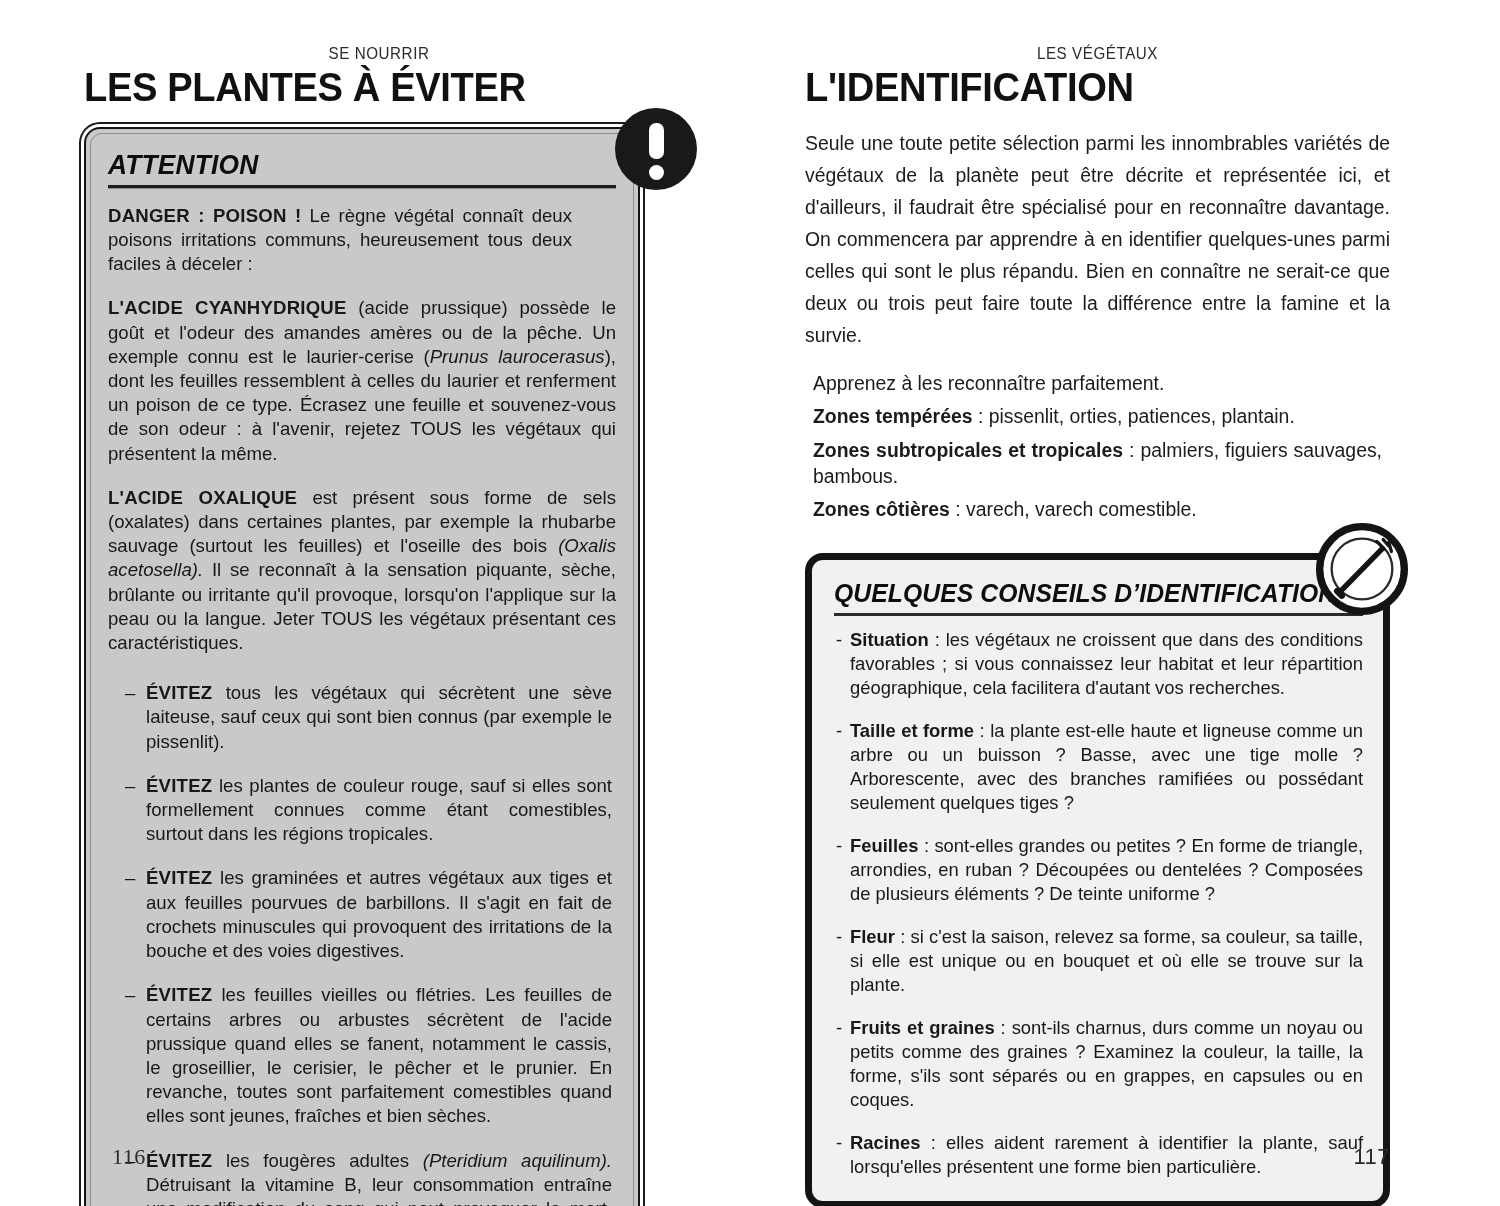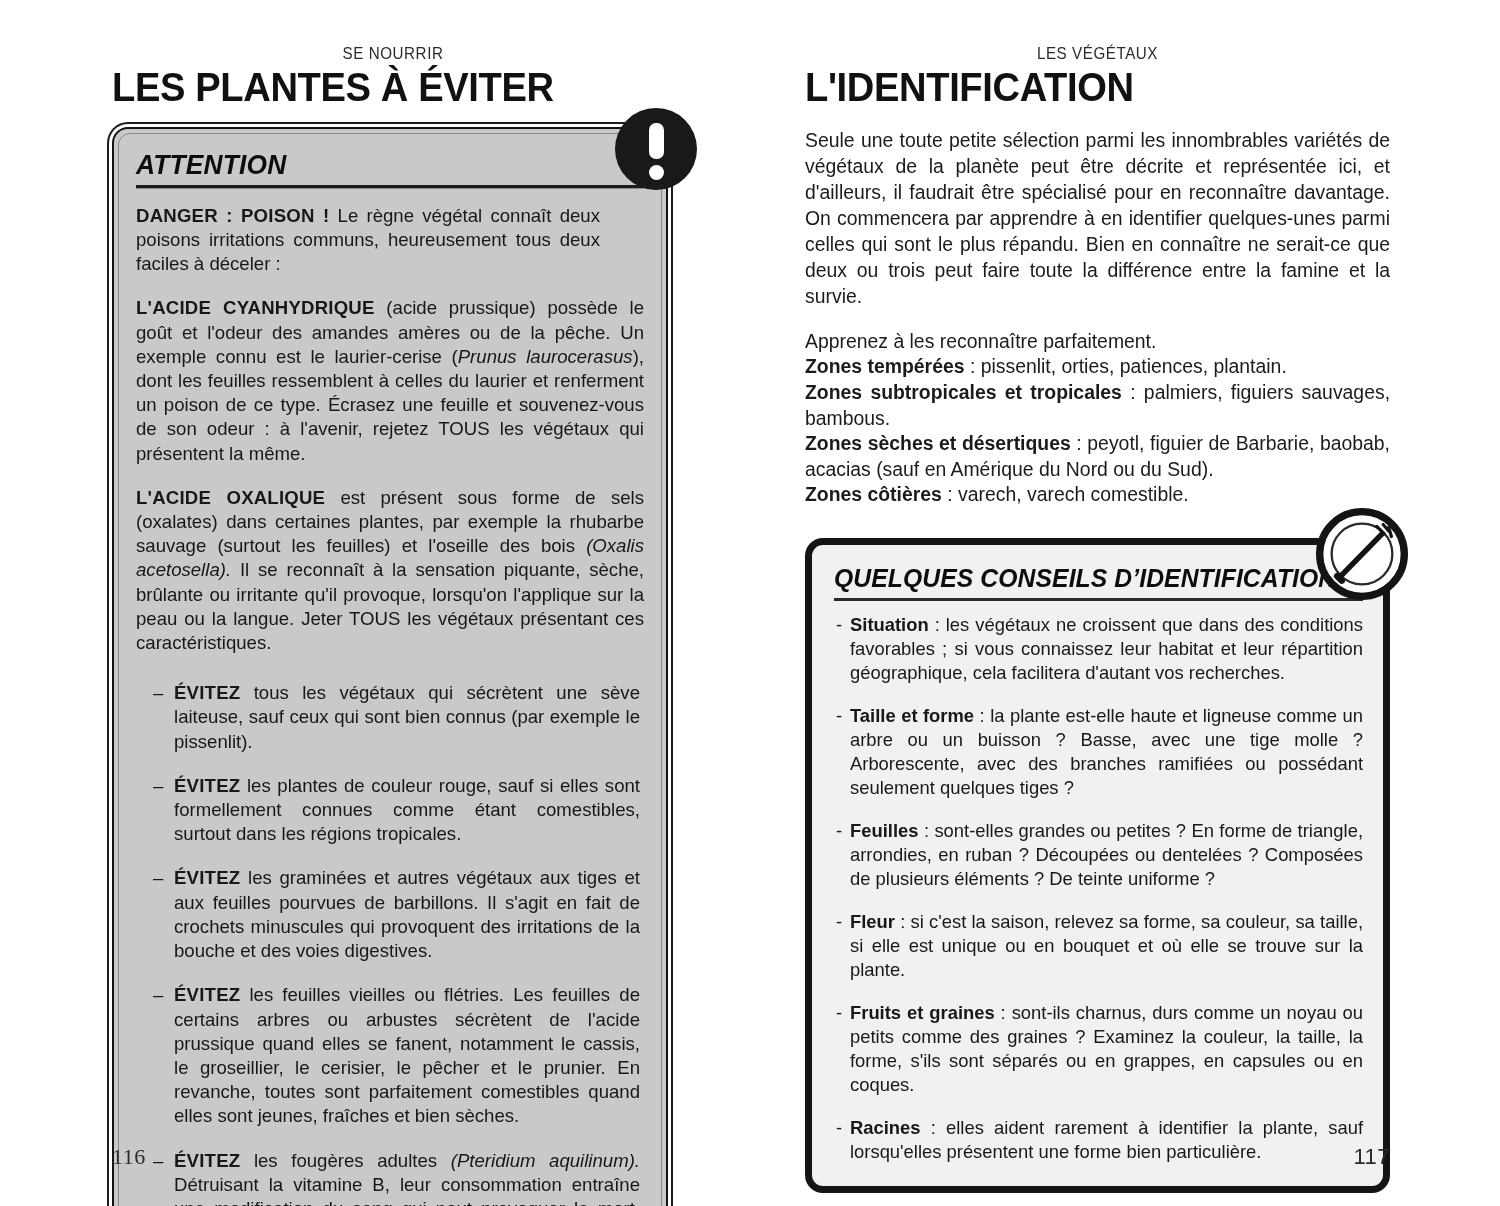--- a/index.html
+++ b/index.html
@@ -21,21 +21,21 @@
     inset: 0;
     display: flex;
   }
 
   .page {
     position: relative;
     width: 750px;
     height: 1206px;
     box-sizing: border-box;
   }
-  .page-left  { padding: 44px 70px 0 112px; }
+  .page-left  { padding: 44px 70px 0 84px; }
   .page-right { padding: 44px 110px 12px 55px; }
 
   
   .runhead {
     text-align: center;
     font-size: 16.5px;
     letter-spacing: 0.6px;
     font-weight: 400;
     color: #2a2a2a;
     margin: 0 0 4px 0;
@@ -51,21 +51,21 @@
     font-weight: 700;
     letter-spacing: -0.4px;
     color: #111111;
     transform: scaleX(0.93);
     transform-origin: left center;
   }
 
   
   .body-text {
     font-size: 19.4px;
-    line-height: 26px;
+    line-height: 32px;
     text-align: justify;
     margin: 0;
     color: #1b1b1b;
   }
   .lead-in { font-weight: 700; margin-top: 47px; }
   .sci { font-style: italic; }
 
   
   .attention-wrap {
     position: relative;
@@ -237,21 +237,21 @@
     height: 92px;
     z-index: 6;
   }
 
   
   .zones { margin-top: 20px; }
   .zone-line {
     font-size: 19.4px;
     line-height: 25.6px;
     text-align: justify;
-    margin: 0;
+    margin: 8px;
     color: #1b1b1b;
   }
   .zone-line .kw { font-weight: 700; }
 
   
   .folio {
     position: absolute;
     bottom: 36px;
     font-size: 22px;
     color: #2b2b2b;
@@ -317,21 +317,20 @@
     <p class="body-text">Seule une toute petite sélection parmi les innombrables variétés de végétaux de la planète peut être décrite et représentée ici, et d'ailleurs, il faudrait être spécialisé pour en reconnaître davantage. On commencera par apprendre à en identifier quelques-unes parmi celles qui sont le plus répandu. Bien en connaître ne serait-ce que deux ou trois peut faire toute la différence entre la famine et la survie.</p>
 
     <div class="zones">
 
       <p class="zone-line">Apprenez à les reconnaître parfaitement.</p>
 
       <p class="zone-line"><span class="kw">Zones tempérées</span><span> : pissenlit, orties, patiences, plantain.</span></p>
 
       <p class="zone-line"><span class="kw">Zones subtropicales et tropicales</span><span> : palmiers, figuiers sauvages, bambous.</span></p>
 
-      <p class="zone-line"><span class="kw">Zones sèches et désertiques</span><span> : peyotl, figuier de Barbarie, baobab, acacias (sauf en Amérique du Nord ou du Sud).</span></p>
 
 
       <p class="zone-line"><span class="kw">Zones côtières</span><span> : varech, varech comestible.</span></p>
     </div>
 
     <div class="tips-wrap">
 
       <svg class="plate-badge" viewBox="0 0 100 100">
         <circle cx="50" cy="50" r="46" fill="#ffffff" stroke="#141414" stroke-width="8"></circle>
         <circle cx="50" cy="50" r="33" fill="none" stroke="#2a2a2a" stroke-width="2.5"></circle>

